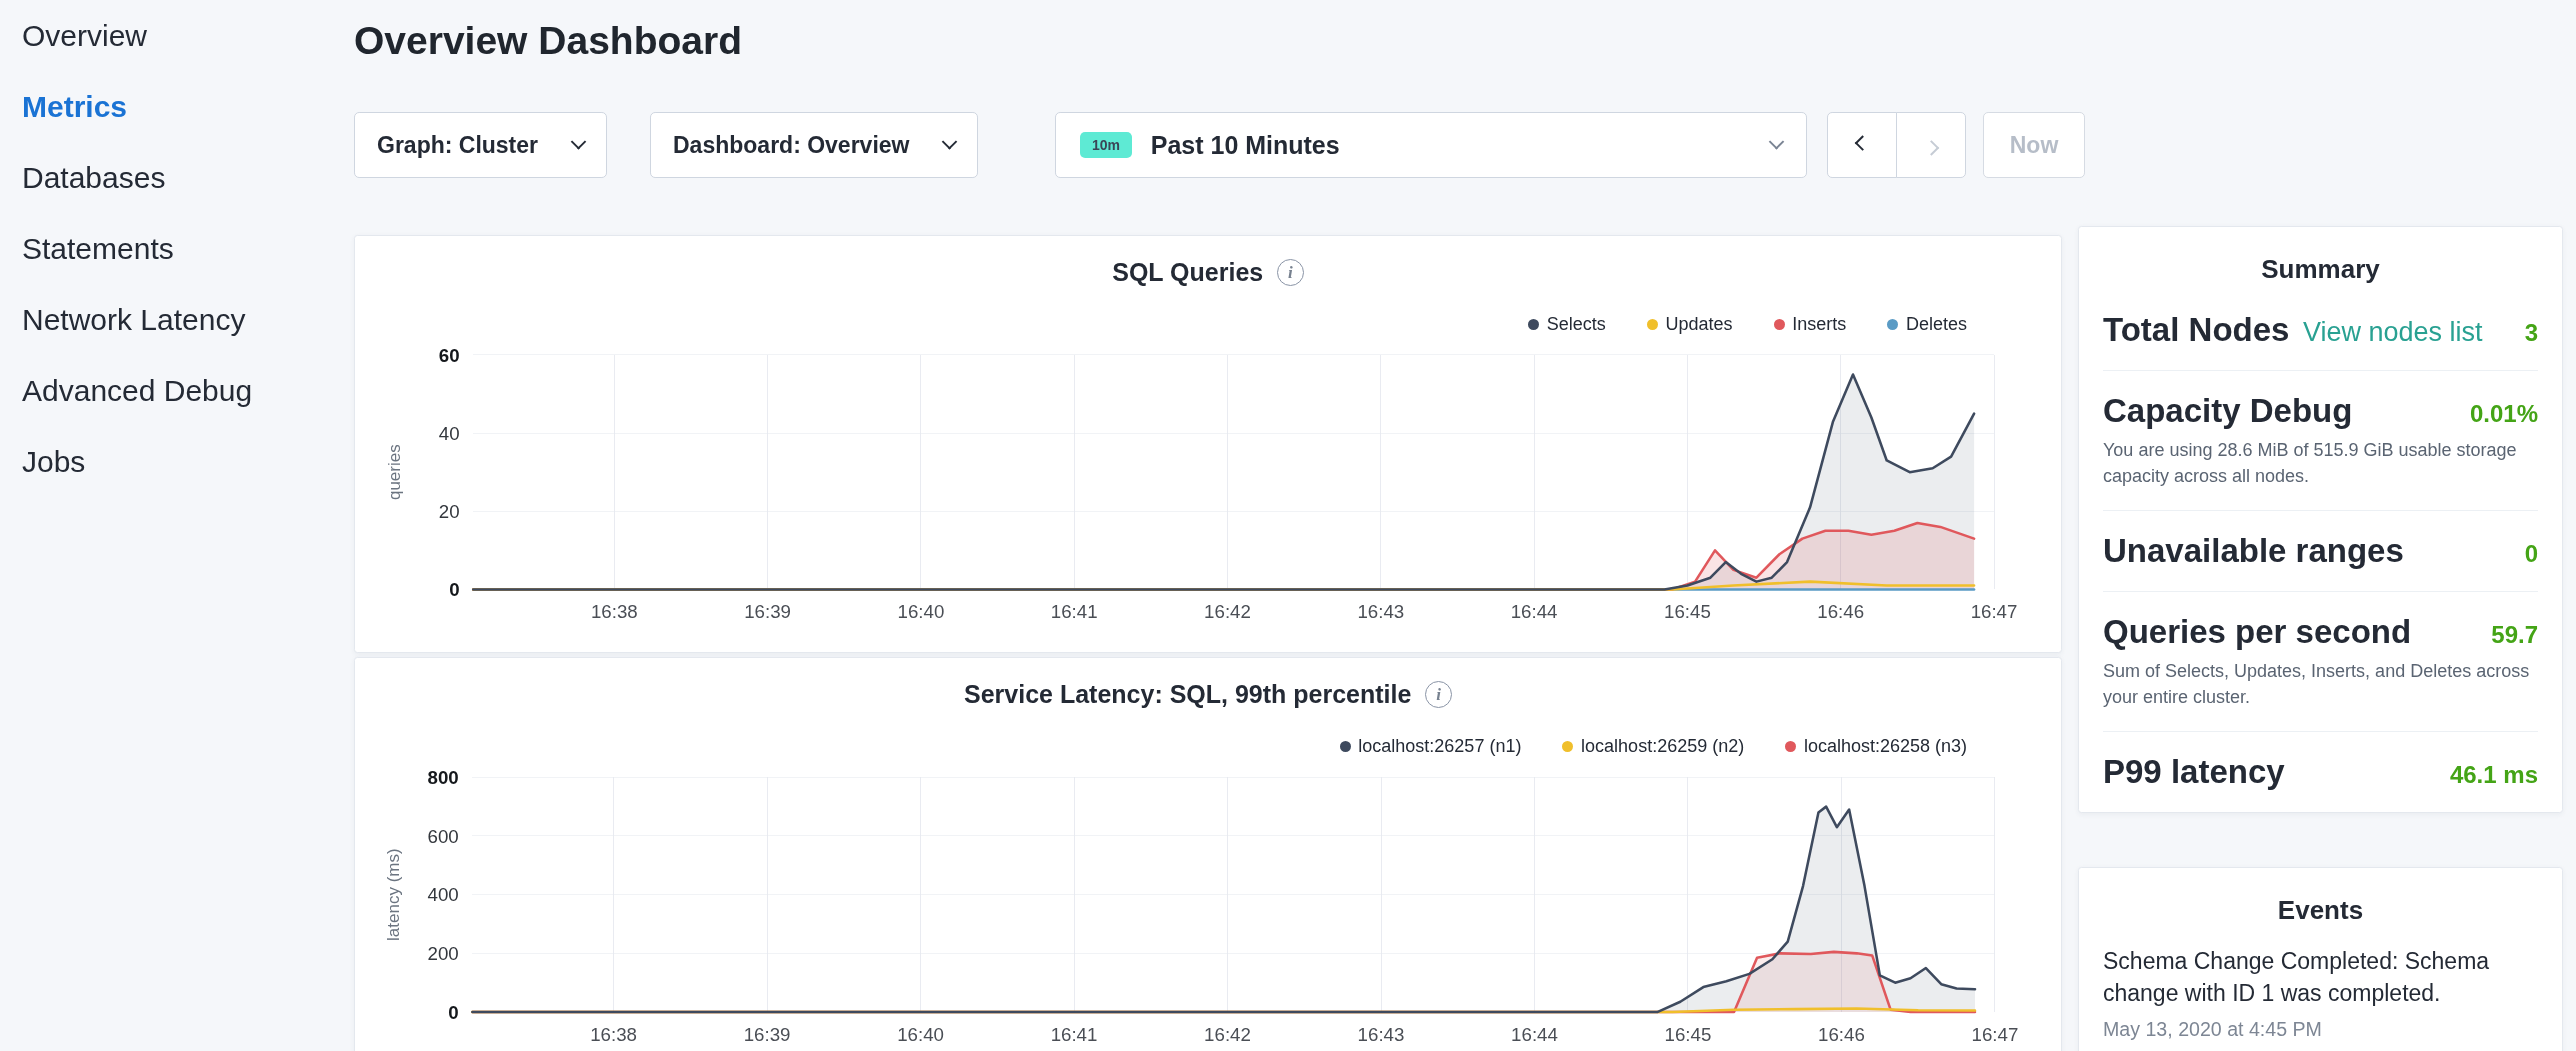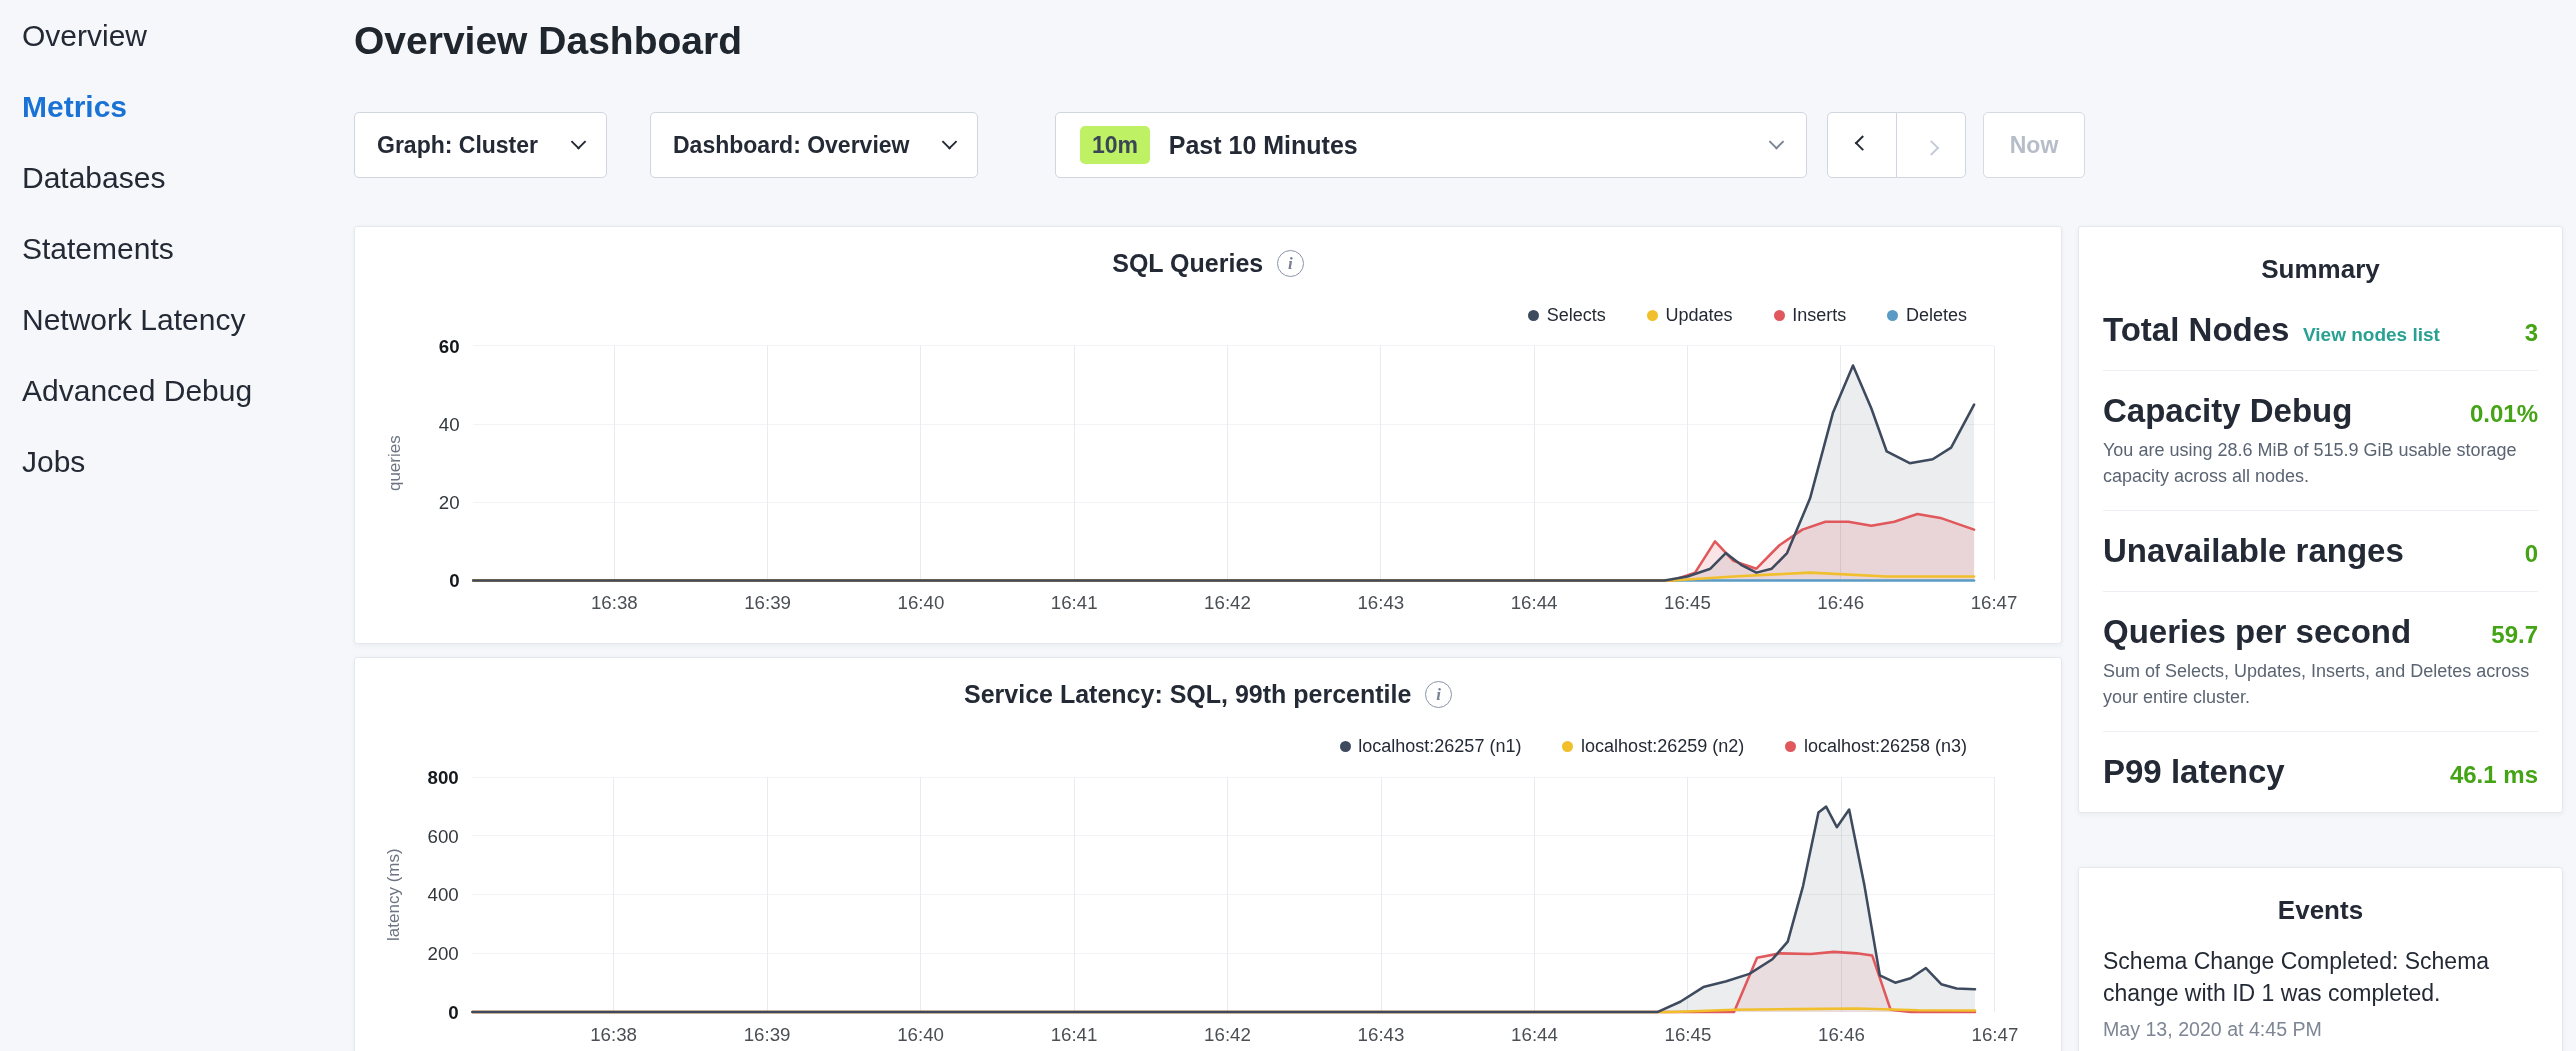--- a/index.html
+++ b/index.html
@@ -19,33 +19,33 @@
     border-radius:5.1px;display:flex;align-items:center;font-size:23px;font-weight:600;
     color:#242a35;cursor:pointer}
   .chev{display:inline-block;width:11px;height:11px;border-right:2.6px solid currentColor;
     border-bottom:2.6px solid currentColor}
   .chev.down{transform:rotate(45deg) translate(-2.6px,-2.6px)}
   .chev.left{transform:rotate(135deg) translate(-1.7px,1.7px)}
   .chev.right{transform:rotate(-45deg) translate(-1.7px,1.7px)}
   .graph-btn{left:354px;width:253px;padding:0 22px;justify-content:space-between}
   .dash-btn{left:650px;width:328px;padding:0 22px;justify-content:space-between}
   .time-select{left:1055px;width:752px;padding:0 24px}
-  .time-badge{background:#bef264;border-radius:5.1px;padding:5.1px 12px;font-size:23px;
+  .time-badge{background:#5eead4;border-radius:5.1px;padding:5.1px 12px;font-size:14px;
     font-weight:700;color:#3a4556}
   .time-label{margin-left:18.7px;font-size:25px;font-weight:700}
   .time-select .chev{margin-left:auto;color:#7a8493}
   .arrow-btn{width:70px;justify-content:center}
   .arrow-prev{left:1827px;border-radius:5.1px 0 0 5.1px}
   .arrow-next{left:1896px;border-radius:0 5.1px 5.1px 0;color:#c6ccd5}
   .now-btn{left:1983px;width:102px;justify-content:center;color:#b6bdc8;border-color:#d6dbe3}
 
   
   .card{position:absolute;background:#fff;border:0.9px solid #e4e8ee;border-radius:3.4px;
     box-shadow:0 1.7px 5.1px rgba(46,56,77,0.05)}
-  .chart-card1{left:354px;top:226px;width:1708px;height:418px}
+  .chart-card1{left:354px;top:235px;width:1708px;height:418px}
   .chart-card2{left:354px;top:657px;width:1708px;height:425px}
   .summary-card{left:2078px;top:226px;width:485px;height:587px;padding:0 24px;overflow:hidden}
   .events-card{left:2078px;top:867px;width:485px;height:255px;padding:0 24px;overflow:hidden}
 
   
   .chart-header{position:absolute;top:22px;left:0;right:0;display:flex;justify-content:center;
     align-items:center;gap:13.6px;font-size:25px;font-weight:700;z-index:2}
   .info-icon{width:27px;height:27px;border:1.7px solid #8a94a6;border-radius:50%;color:#77818f;
     font-size:17px;display:flex;align-items:center;justify-content:center;
     font-family:"Liberation Serif",serif;font-style:italic;cursor:pointer}
@@ -57,21 +57,21 @@
   .y-tick{font-size:22px;fill:#33373d;font-family:"Liberation Sans",sans-serif}
   .y-tick-bold{font-size:22px;fill:#15181c;font-weight:700;font-family:"Liberation Sans",sans-serif}
   .axis-title{font-size:20px;fill:#6b7480;font-family:"Liberation Sans",sans-serif}
 
   
   .panel-heading{padding-top:27px;padding-bottom:5.1px;text-align:center;font-size:26px;font-weight:700}
   .sum-block{padding:21px 0;border-bottom:0.9px solid #ecf0f4}
   .sum-block:last-child{border-bottom:none}
   .sum-top{display:flex;align-items:baseline}
   .sum-label{font-size:33px;font-weight:700}
-  .sum-link{font-size:19px;font-weight:700;margin-left:13.6px;text-decoration:none;cursor:pointer}
+  .sum-link{font-size:27px;font-weight:400;margin-left:13.6px;text-decoration:none;cursor:pointer}
   .sum-value{margin-left:auto;font-size:24px;font-weight:700;white-space:nowrap}
   .sum-desc{margin-top:7px;font-size:18px;line-height:1.45;color:#5a6472}
   .event-msg{margin-top:13.6px;font-size:23px;line-height:1.4;color:#242a35}
   .event-time{margin-top:8.5px;font-size:19.6px;color:#7d8694}
 </style>
 </head>
 <body>
 
 <div class="screen">
 

